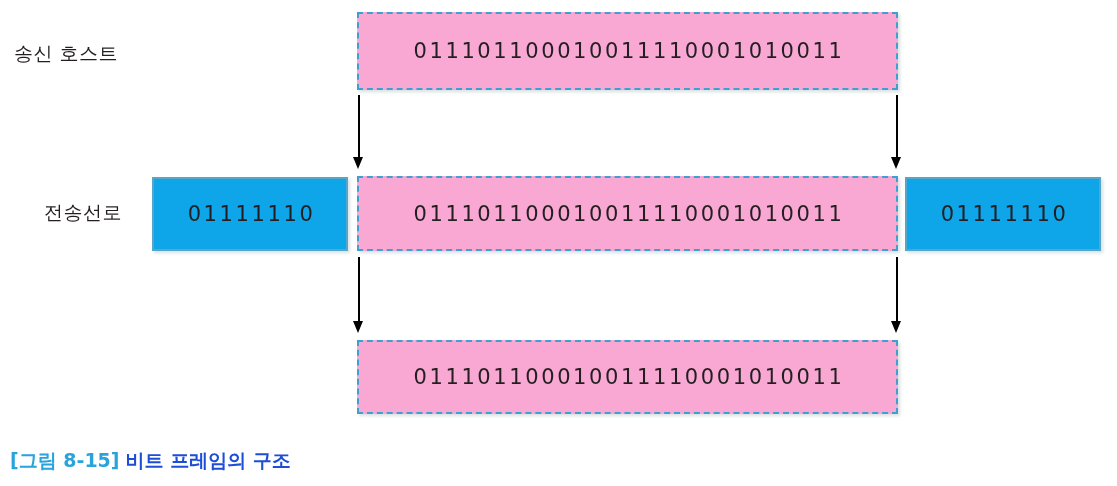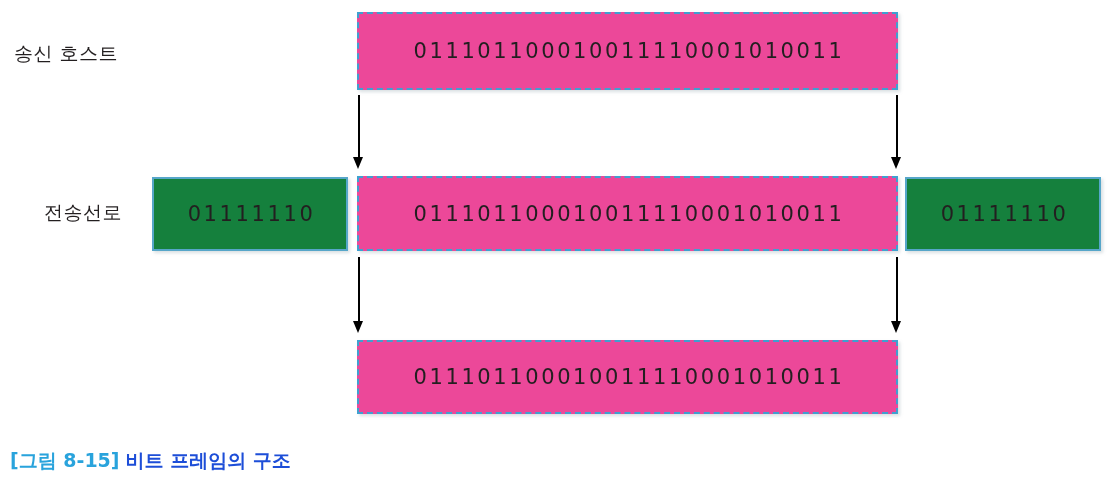--- a/index.html
+++ b/index.html
@@ -33,21 +33,21 @@
     font-family: "DejaVu Sans", "Liberation Sans", sans-serif;
   }
   #label-sender   { left: 14px;  top: 41px;  }
   #label-line     { left: 44px;  top: 200px; }
   #label-receiver { left: 14px;  top: 356px; }
 
   
   .frame-box {
     position: absolute;
     border: 2px dashed #3fa0d0;
-    background: #ec4899;
+    background: #f9a8d4;
     box-sizing: border-box;
     display: flex;
     align-items: center;
     justify-content: center;
     box-shadow: 2px 2px 3px rgba(150,165,175,0.35);
   }
   #frame-sender {
     left: 357px; top: 12px; width: 541px; height: 78px;
   }
   #frame-line {
@@ -62,21 +62,21 @@
     color: #231f20;
     letter-spacing: 2.6px;
     font-family: "DejaVu Sans", "Liberation Sans", sans-serif;
     white-space: nowrap;
     padding-left: 3px;
   }
 
   
   .flag-box {
     position: absolute;
-    background: #15803d;
+    background: #0ea5e9;
     border: 2px solid #56a6c9;
     box-sizing: border-box;
     display: flex;
     align-items: center;
     justify-content: center;
     box-shadow: 2px 2px 3px rgba(150,165,175,0.35);
   }
   #flag-left  { left: 152px; top: 177px; width: 196px; height: 74px; }
   #flag-right { left: 905px; top: 177px; width: 196px; height: 74px; }
 

